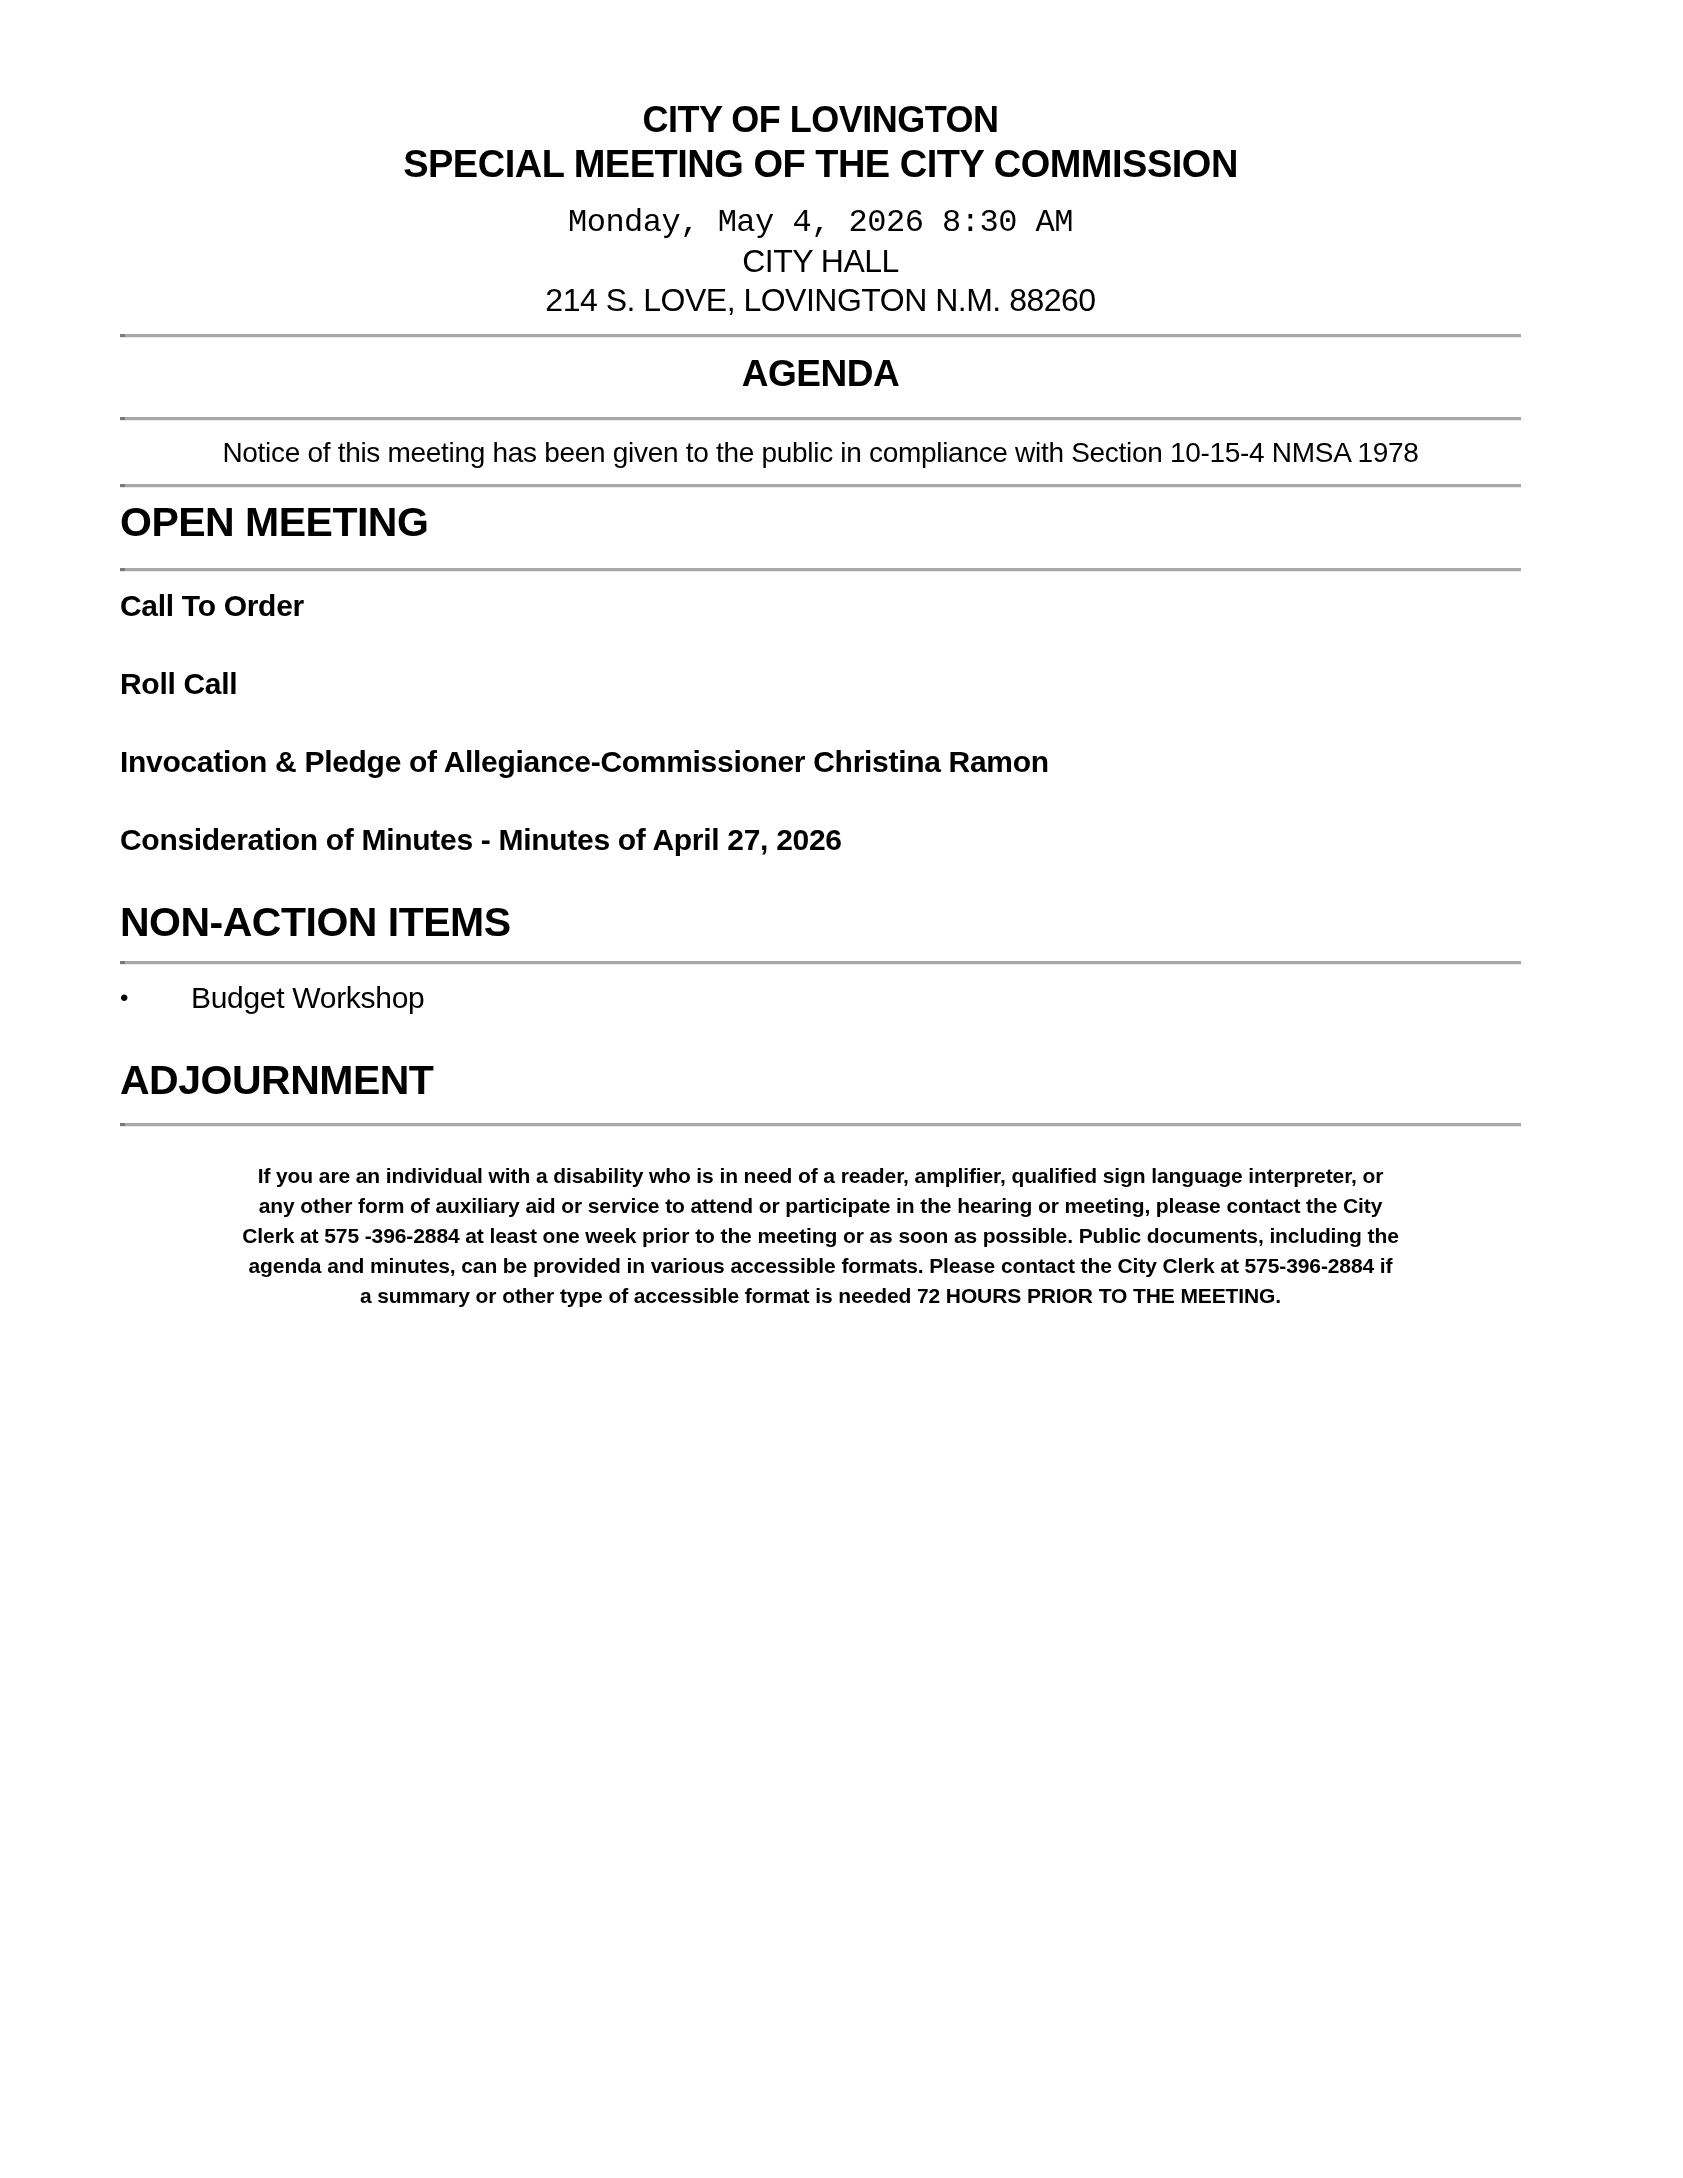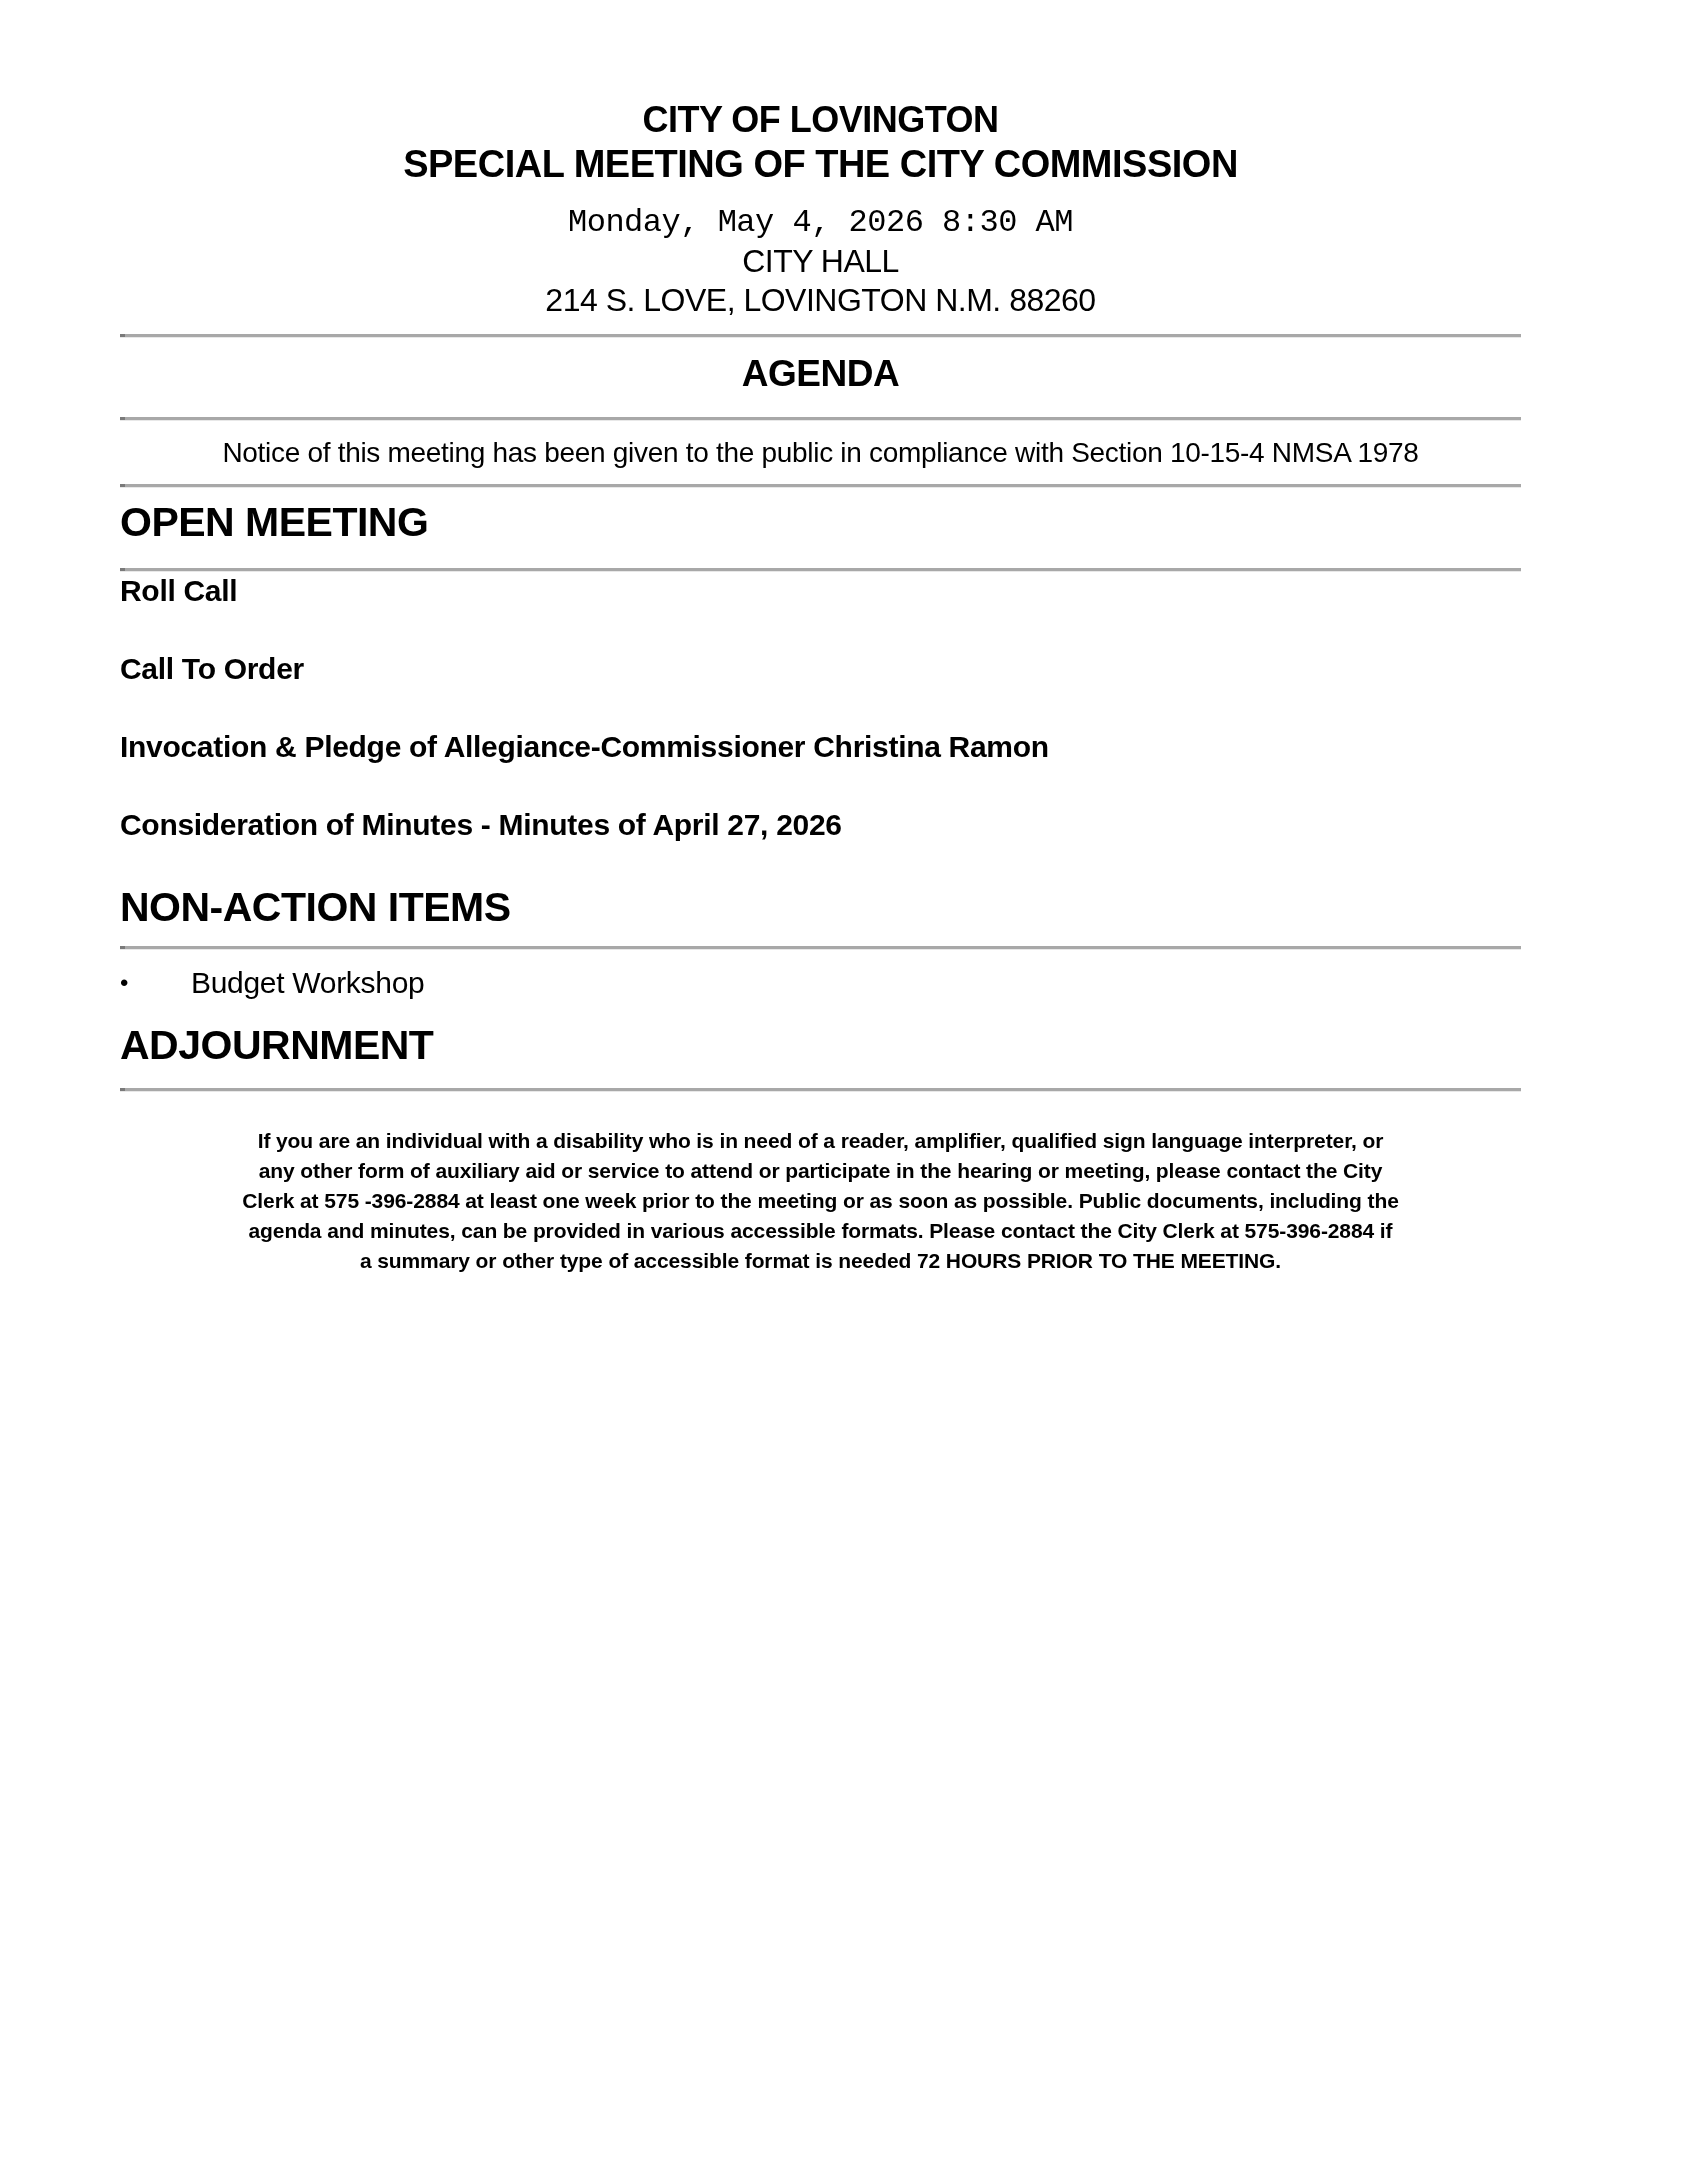--- a/index.html
+++ b/index.html
@@ -90,21 +90,21 @@
   .section-heading {
     margin: 0;
     font-size: 41px;
     font-weight: bold;
     line-height: 48px;
     text-align: left;
     letter-spacing: -0.5px;
   }
   .section-heading.open-meeting { margin-top: 10px; }
   .section-heading.non-action  { margin-top: 40px; }
-  .section-heading.adjournment { margin-top: 20px; }
+  .section-heading.adjournment { margin-top: 40px; }
 
   
   .agenda-item {
     margin: 0;
     font-size: 30px;
     font-weight: bold;
     line-height: 37px;
     letter-spacing: -0.3px;
   }
   .agenda-item.first { margin-top: 15px; }
@@ -156,22 +156,22 @@
     <hr class="rule r2">
 
     <div class="notice">Notice of this meeting has been given to the public in compliance with Section 10-15-4 NMSA 1978</div>
 
     <hr class="rule r3">
 
     <div class="section-heading open-meeting">OPEN MEETING</div>
 
     <hr class="rule r4">
 
+    <div class="agenda-item first">Call To Order</div>
     <div class="agenda-item">Roll Call</div>
-    <div class="agenda-item first">Call To Order</div>
     <div class="agenda-item">Invocation &amp; Pledge of Allegiance-Commissioner Christina Ramon</div>
     <div class="agenda-item">Consideration of Minutes - Minutes of April 27, 2026</div>
 
     <div class="section-heading non-action">NON-ACTION ITEMS</div>
 
     <hr class="rule r5">
 
     <div class="bullet-row">
       <span class="bullet-glyph">•</span>
       <span class="bullet-text">Budget Workshop</span>

